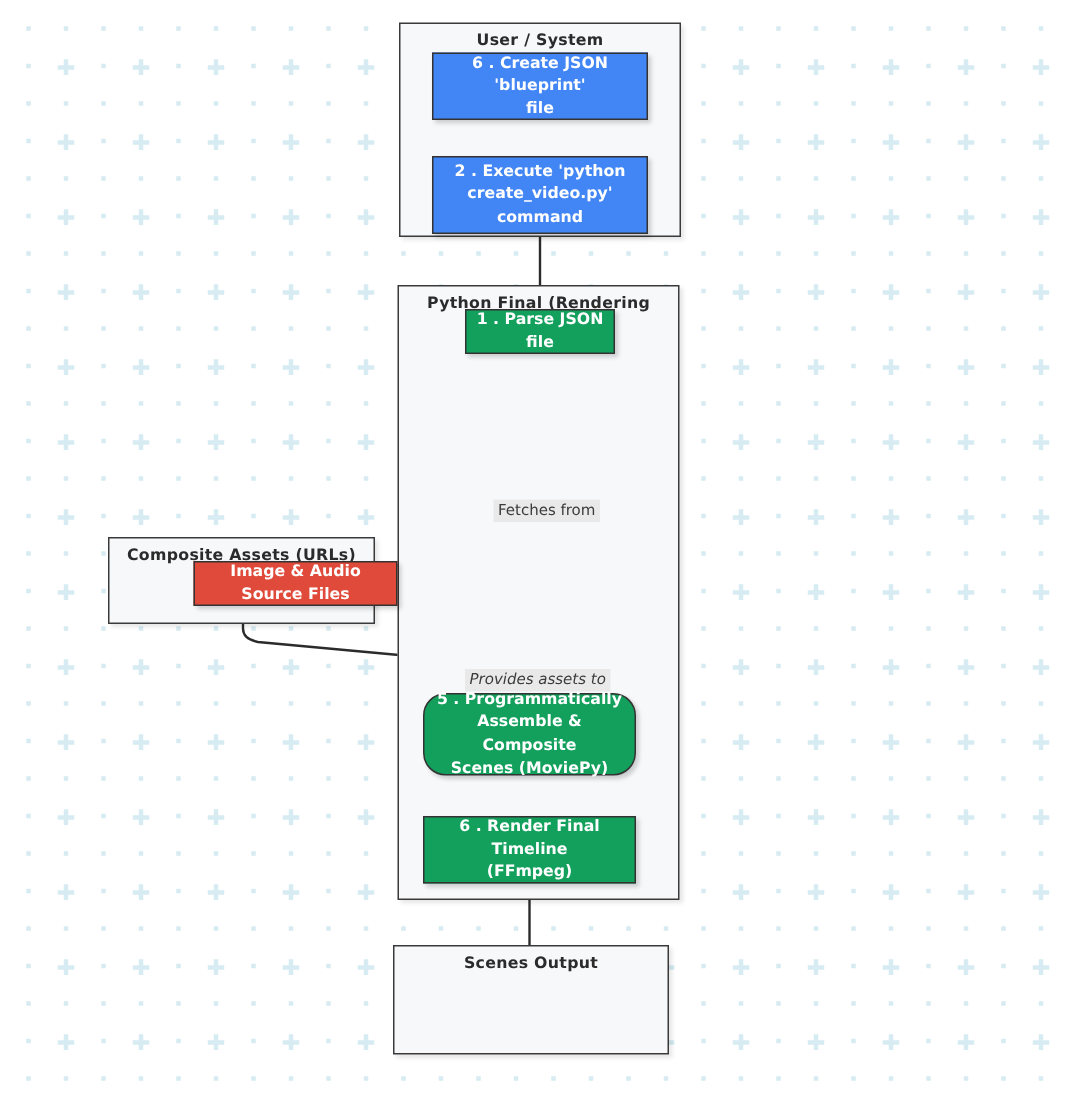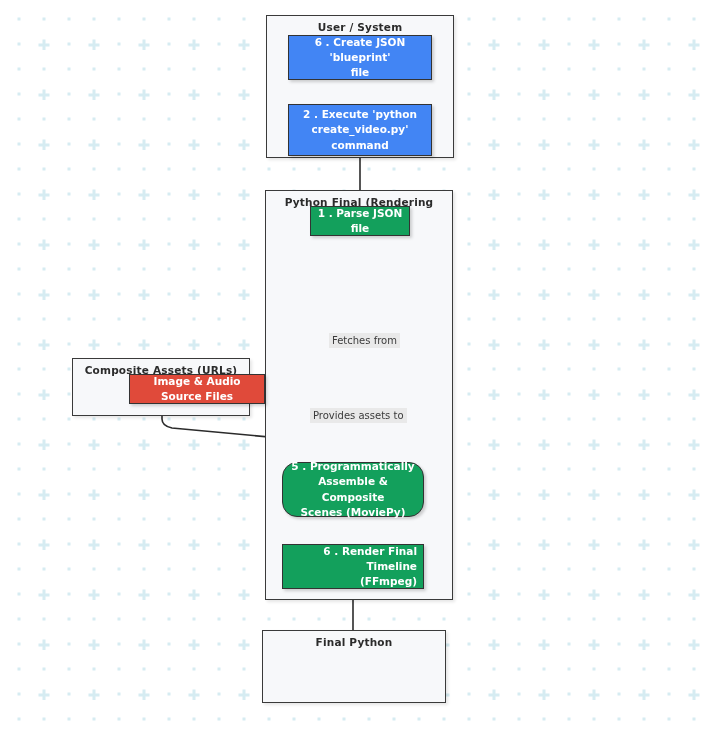--- a/index.html
+++ b/index.html
@@ -151,39 +151,39 @@
 
   <div class="subgraph" style="left:265px; top:190px; width:188px; height:410px;">
     <div class="subgraph-title">Python Final (Rendering</div>
   </div>
 
   <div class="subgraph" style="left:72px; top:358px; width:178px; height:58px;">
     <div class="subgraph-title">Composite Assets (URLs)</div>
   </div>
 
   <div class="subgraph" style="left:262px; top:630px; width:184px; height:73px;">
-    <div class="subgraph-title">Final Python</div>
+    <div class="subgraph-title">Scenes Output</div>
   </div>
 
   <div class="node blue" style="left:288px; top:35px; width:144px; height:45px;">6 . Create JSON 'blueprint'
 file</div>
 
   <div class="node blue" style="left:288px; top:104px; width:144px; height:52px;">2 . Execute 'python
 create_video.py' command</div>
 
   <div class="node green" style="left:310px; top:206px; width:100px; height:30px;">1 . Parse JSON file</div>
 
 
   <div class="node red" style="left:93px; top:374px; width:136px; height:30px;margin-left:36px;">Image &amp; Audio Source Files</div>
 
   <div class="node green" style="left:282px; top:462px; width:142px; height:55px;border-radius:15px;">5 . Programmatically
 Assemble &amp; Composite
 Scenes (MoviePy)</div>
 
-  <div class="node green" style="left:282px; top:544px; width:142px; height:45px;text-align:right;">6 . Render Final Timeline
+  <div class="node green" style="left:282px; top:544px; width:142px; height:45px;">6 . Render Final Timeline
 (FFmpeg)</div>
 
 
   <div class="edge-label" style="left:329px; top:333px;">Fetches from</div>
 
-  <div class="edge-label" style="left:310px; top:408px;">Provides assets to</div>
+  <div class="edge-label" style="left:310px; top:446px;font-style:italic;">Provides assets to</div>
 
 </div>
 
 </body></html>

